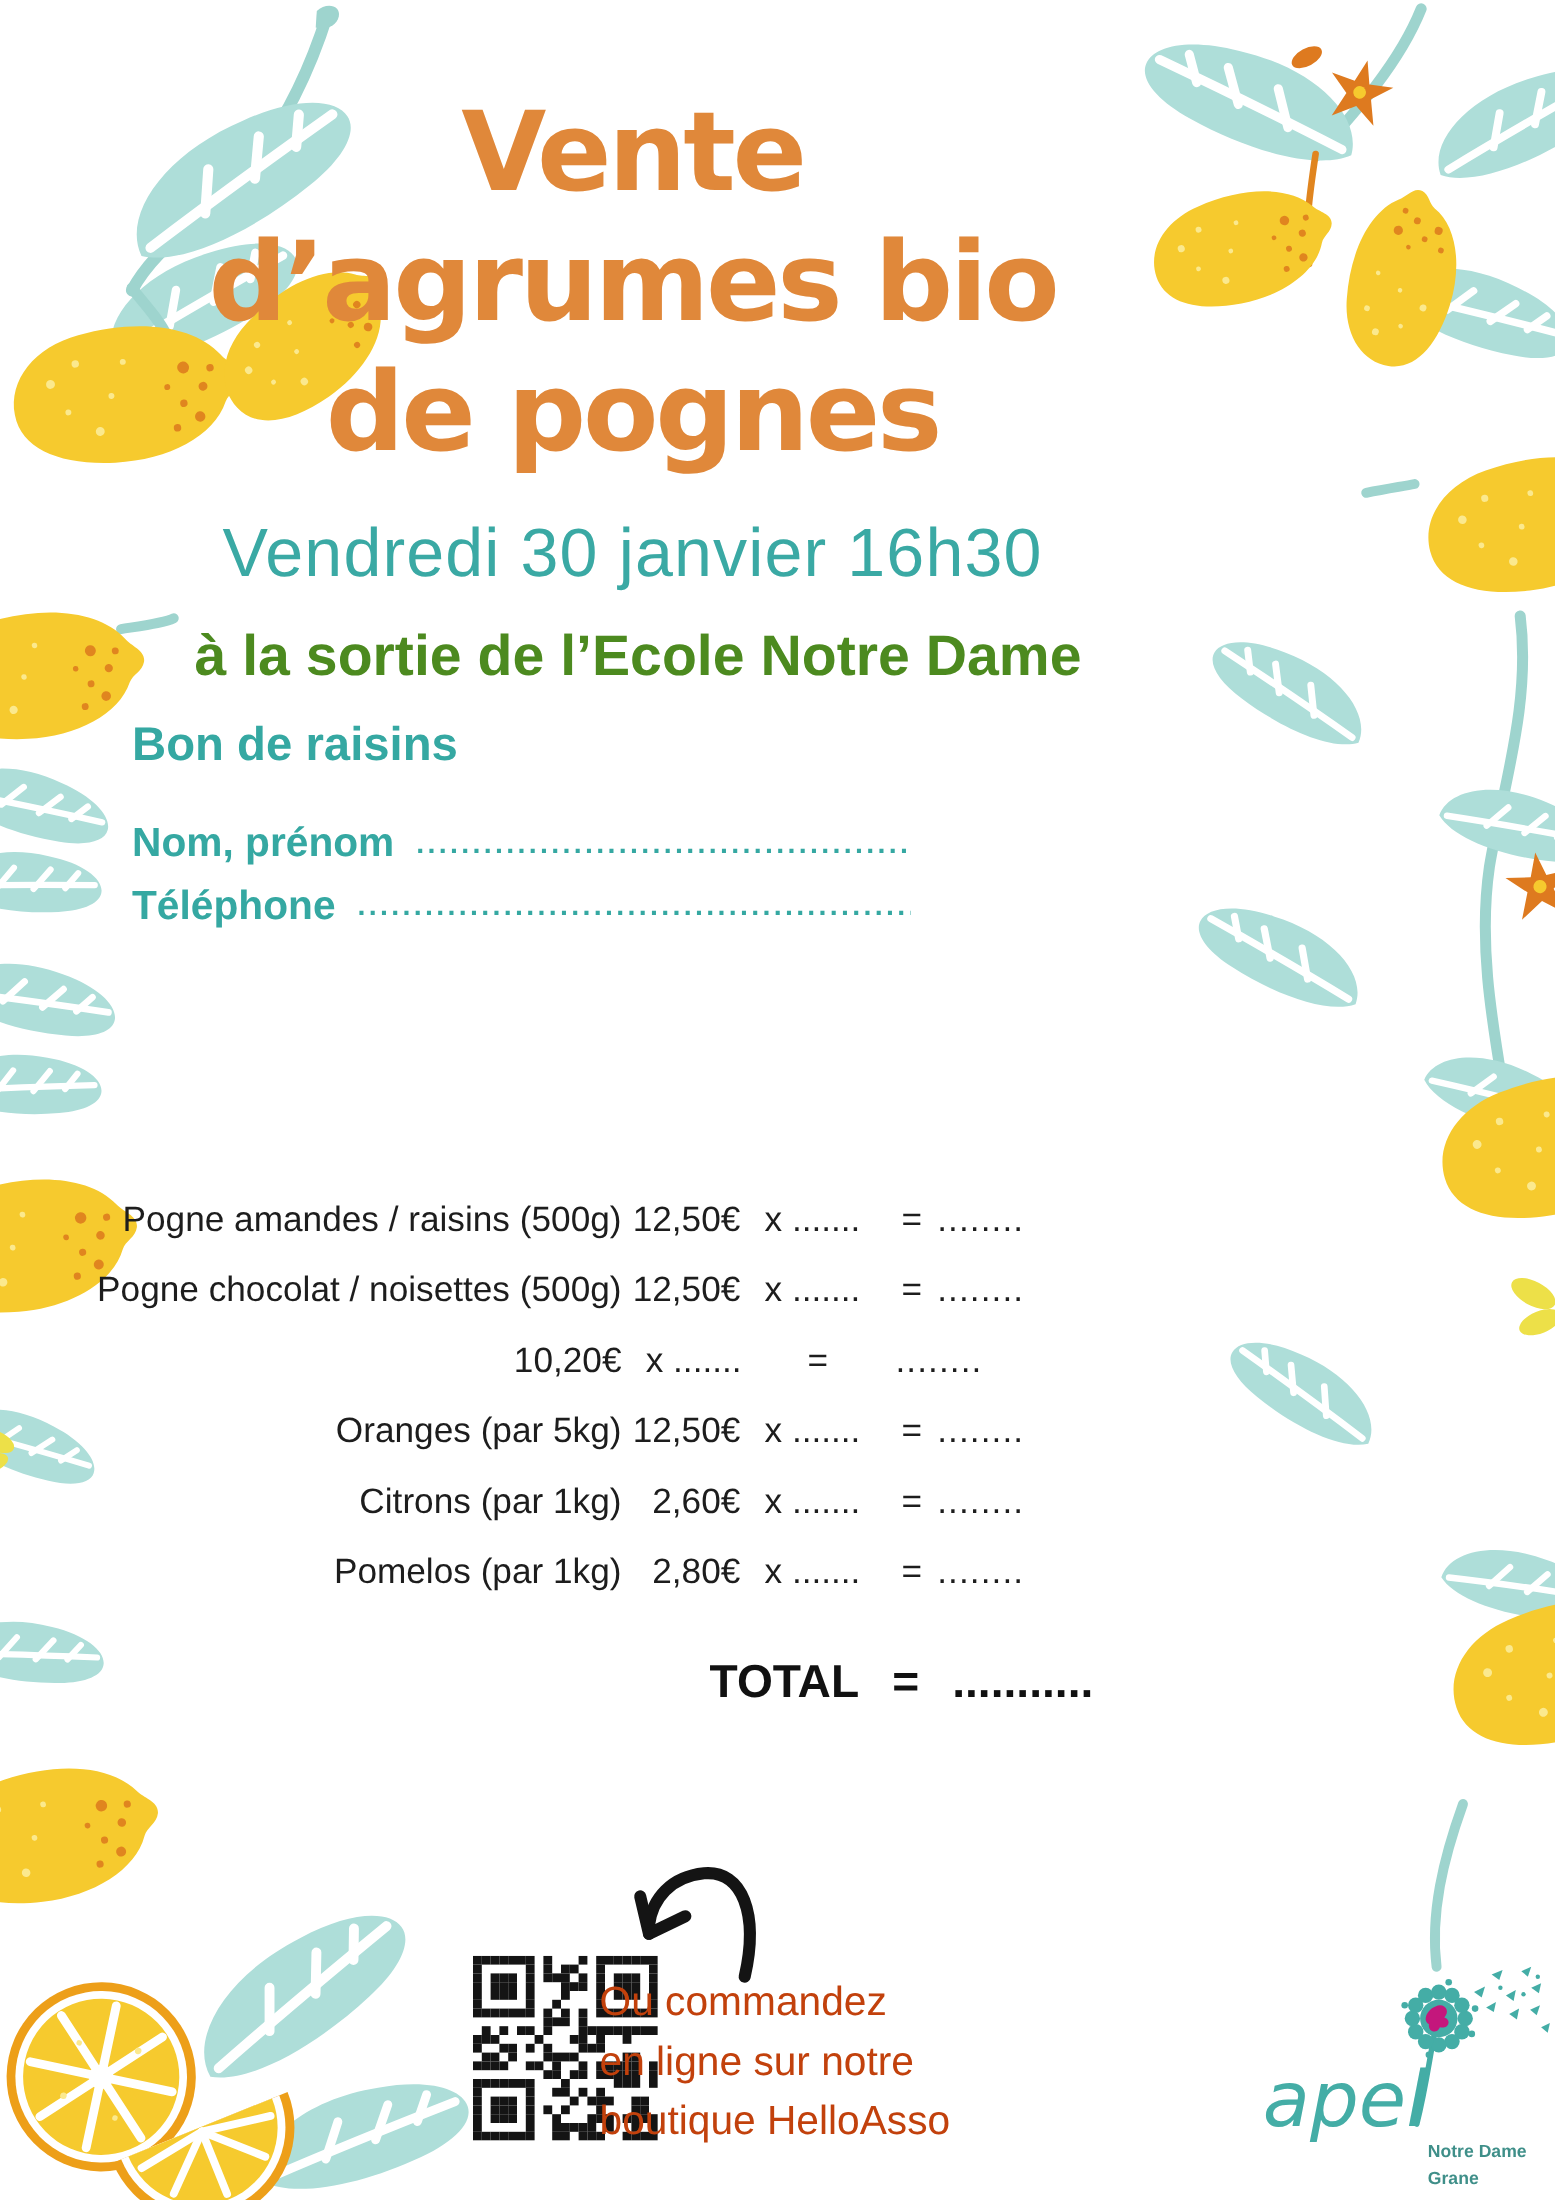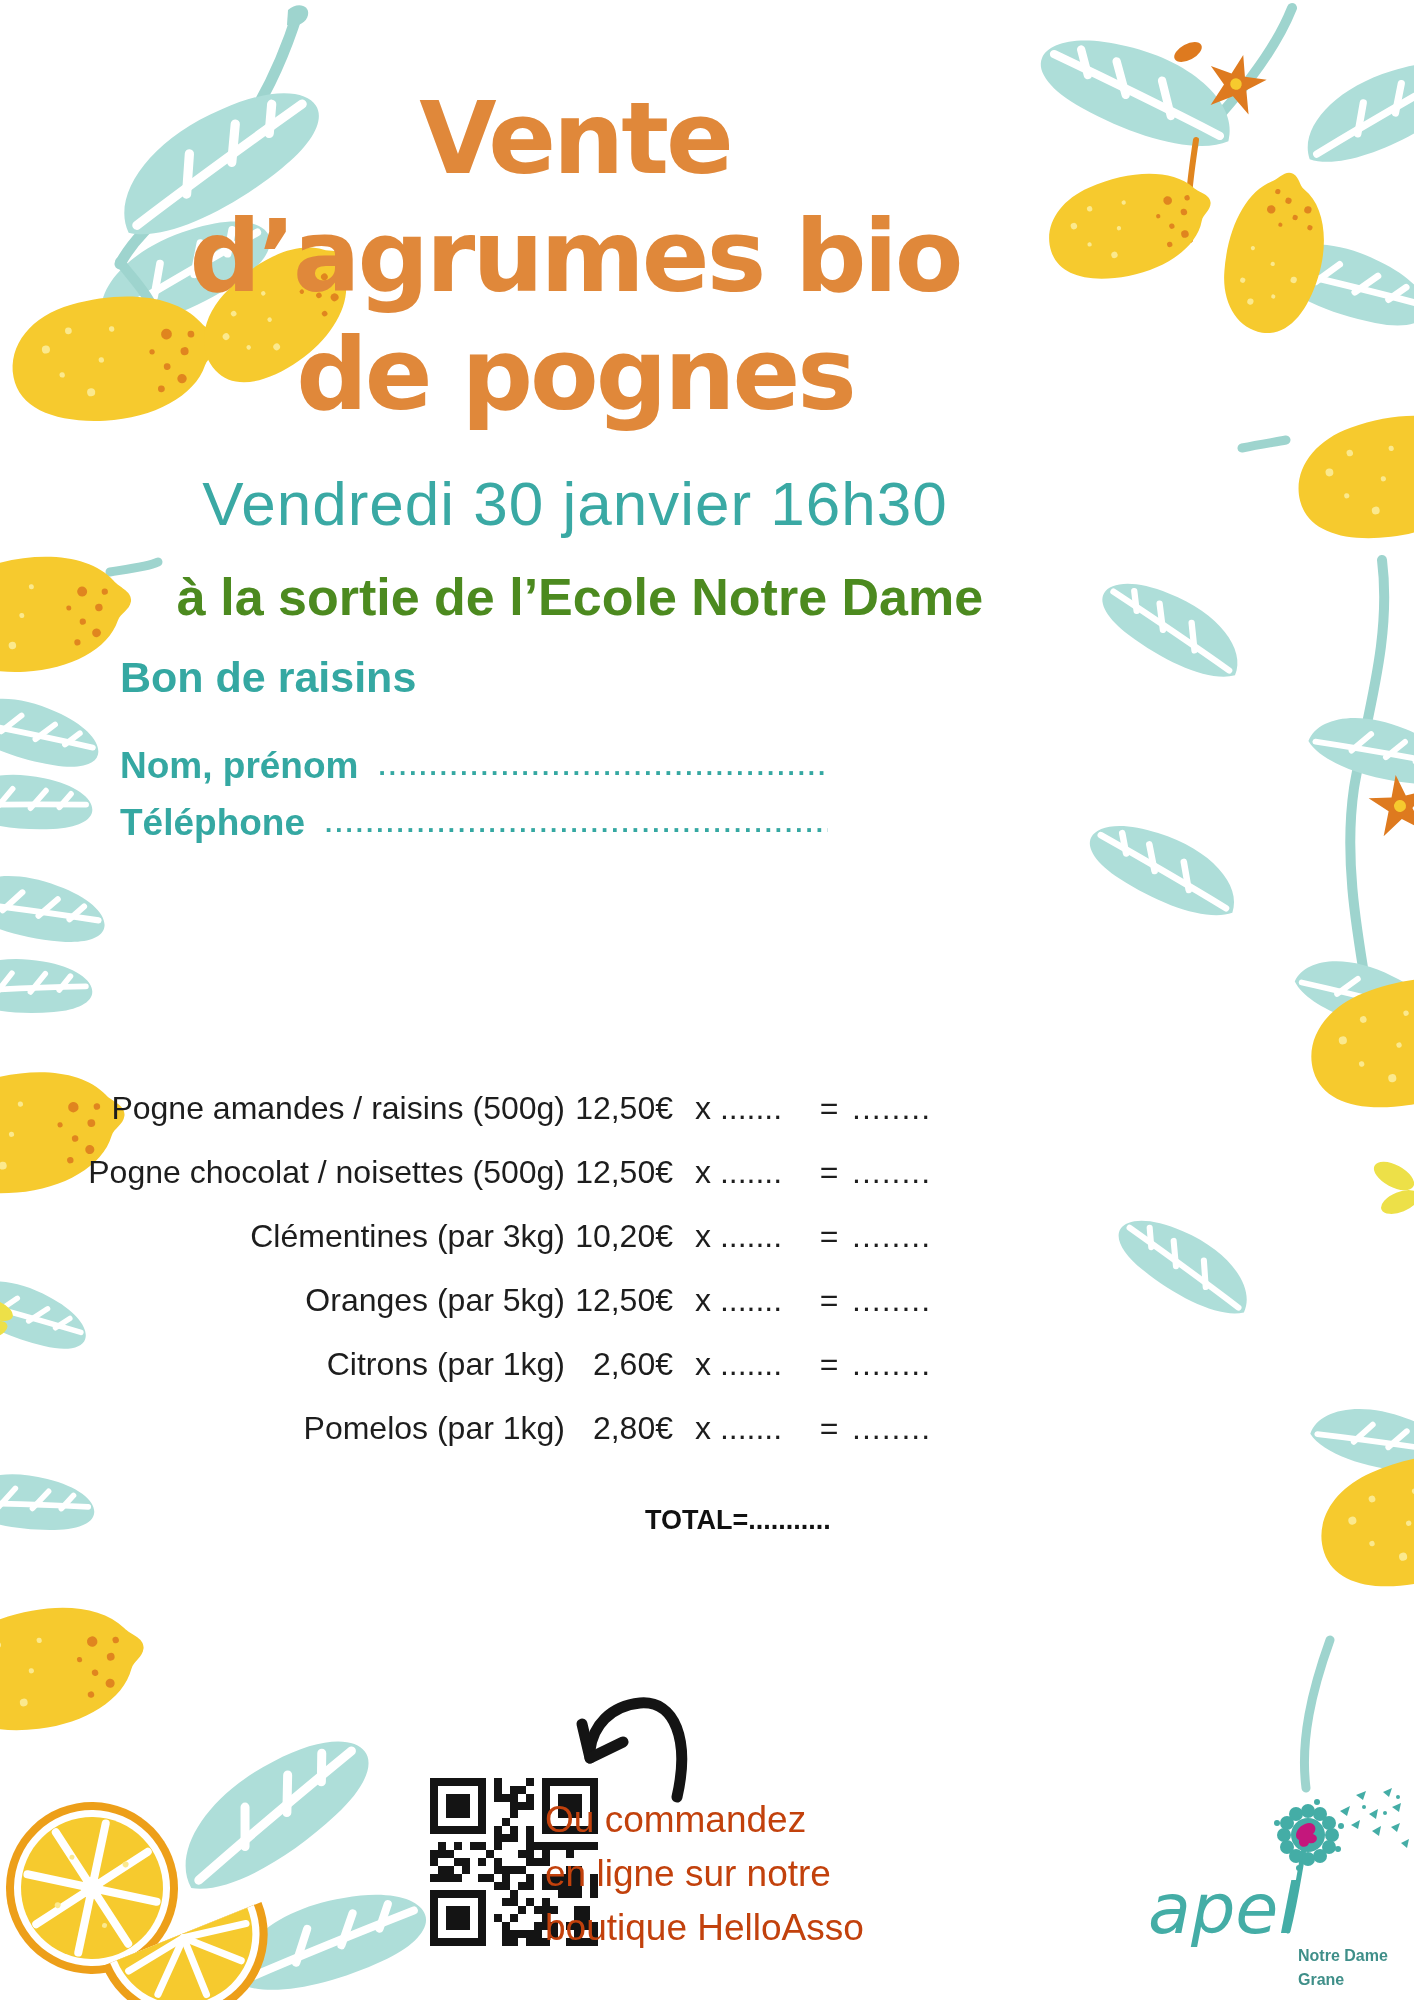--- a/index.html
+++ b/index.html
@@ -29,22 +29,22 @@
 
   .products{left:20px;top:1076px;width:952px}
   .product-row{display:grid;grid-template-columns:545px 100px 125px 30px 120px;
     column-gap:8px;height:64px;align-items:center;font-size:32px;color:#1d1d1d}
   .p-name{text-align:right;white-space:nowrap}
   .p-price{text-align:right;white-space:nowrap}
   .p-qty{padding-left:14px;white-space:nowrap}
   .p-eq{text-align:center}
   .p-result{white-space:nowrap;letter-spacing:1px}
 
-  .total-row{left:645px;top:1505px;display:flex;
-    font-size:27px;font-weight:bold;color:#111}
+  .total-row{left:645px;top:1505px;display:flex;gap:30px;
+    font-size:42px;font-weight:bold;color:#111}
 
   .note{left:140px;top:1576px;font-size:33px;line-height:50px;color:#3AA9A4}
   .note .bold{font-weight:bold}
 
   .qr{left:430px;top:1778px}
 
   .online{left:545px;top:1793px;width:410px;
     font-size:37px;line-height:54px;color:#c2410c}
 
   .logo{left:1140px;top:1783px}
@@ -224,21 +224,20 @@
       <span class="p-result">........</span>
     </div>
     <div class="product-row">
       <span class="p-name">Pogne chocolat / noisettes (500g)</span>
       <span class="p-price">12,50€</span>
       <span class="p-qty">x .......</span>
       <span class="p-eq">=</span>
       <span class="p-result">........</span>
     </div>
     <div class="product-row">
-      <span class="p-name">Clémentines (par 3kg)</span>
       <span class="p-price">10,20€</span>
       <span class="p-qty">x .......</span>
       <span class="p-eq">=</span>
       <span class="p-result">........</span>
     </div>
     <div class="product-row">
       <span class="p-name">Oranges (par 5kg)</span>
       <span class="p-price">12,50€</span>
       <span class="p-qty">x .......</span>
       <span class="p-eq">=</span>

